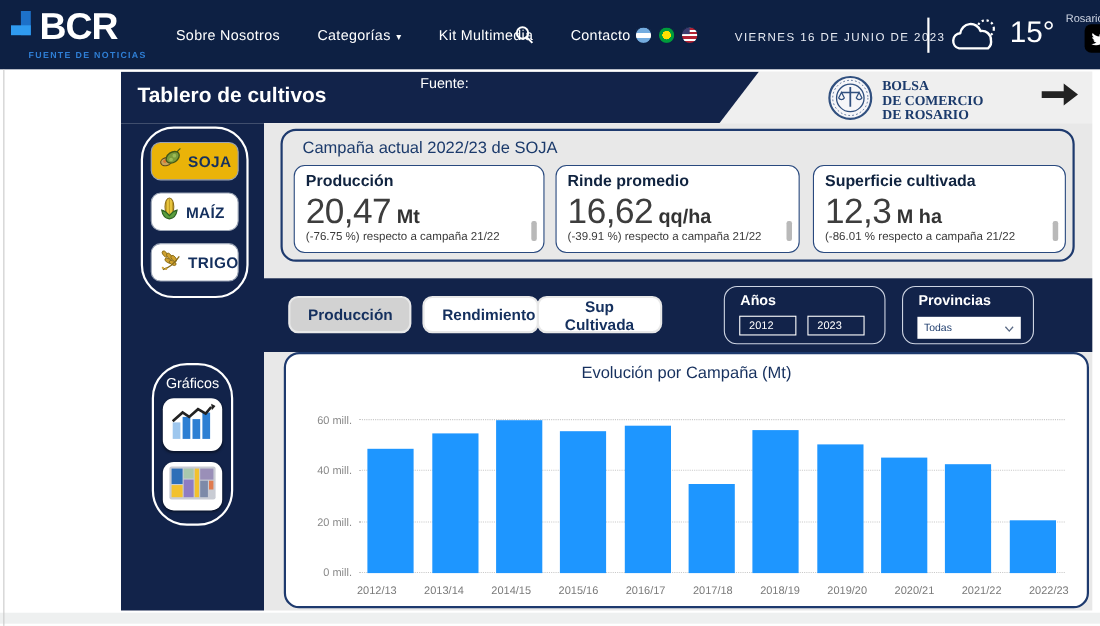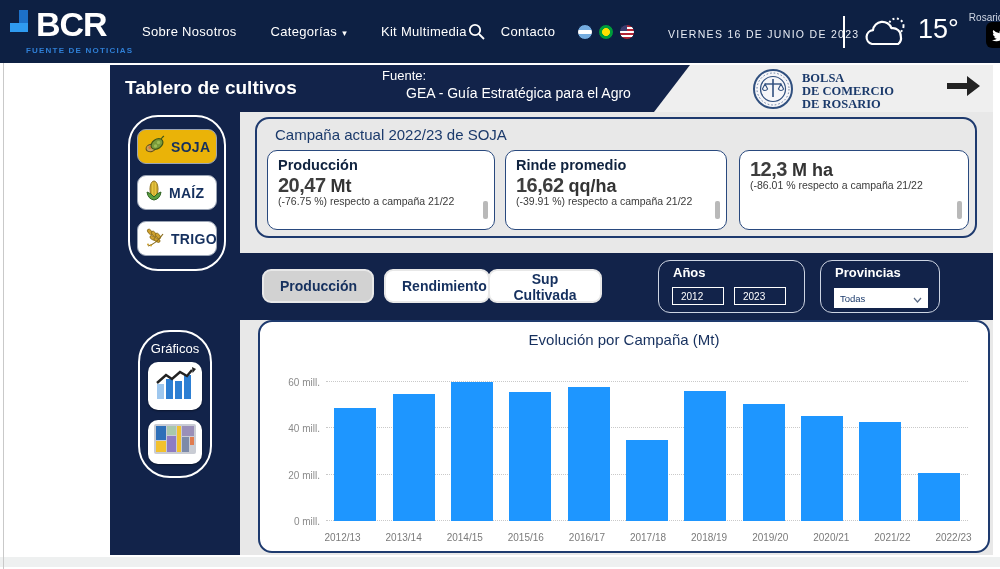--- a/index.html
+++ b/index.html
@@ -8,21 +8,21 @@
 
   
   .topnav { position:absolute; left:0; top:0; width:1000px; height:63px; background:#0d2043; }
   .logo { position:absolute; left:10px; top:6px; display:flex; flex-direction:column; }
   .logo-row { display:flex; align-items:flex-start; }
   .logo-plus { position:relative; width:26px; height:34px; margin-top:4px; }
   .logo-plus .p1 { position:absolute; left:9px; top:0; width:9px; height:22px; background:#1d71c9; }
   .logo-plus .p2 { position:absolute; left:0; top:13px; width:18px; height:9px; background:#2f9bf0; }
   .logo-text { color:#fff; font-size:34px; font-weight:bold; letter-spacing:-1px; line-height:36px; }
   .logo-sub { color:#2f7fd6; font-size:8px; font-weight:bold; letter-spacing:1.2px; margin:2px 0 0 16px; }
-  .nav-menu { position:absolute; left:142px; top:0; height:63px; display:flex; align-items:center; gap:34px; }
+  .nav-menu { position:absolute; left:160px; top:0; height:63px; display:flex; align-items:center; gap:34px; }
   .nav-item { color:#fff; font-size:13px; letter-spacing:.3px; cursor:pointer; white-space:nowrap; }
   .nav-caret { font-size:9px; margin-left:5px; color:#fff; }
   .nav-search { position:absolute; left:468px; top:23px; width:17px; height:17px; cursor:pointer; }
   .flags { position:absolute; left:577px; top:24px; display:flex; gap:5px; }
   .flag { width:16px; height:16px; border-radius:50%; border:1px solid #0d2043; }
   .flag-ar { background:linear-gradient(#74acdf 0 33%, #fff 33% 66%, #74acdf 66% 100%); }
   .flag-br { background:radial-gradient(circle at 50% 50%, #ffdf00 0 38%, #009c3b 40%); }
   .flag-us { background-image:linear-gradient(#3c3b6e 0 0),repeating-linear-gradient(#b22234 0 2px,#fff 2px 4px); background-size:50% 45%,100% 100%; background-repeat:no-repeat; background-position:top left,center; }
   .nav-date { position:absolute; left:668px; top:28px; color:#e8ecf4; font-size:10.5px; letter-spacing:1.3px; }
   .nav-divider { position:absolute; left:843px; top:16px; width:2px; height:32px; background:#fff; }
@@ -58,21 +58,21 @@
   .content { position:absolute; left:240px; top:112px; width:753px; height:443px; background:#e8e8e8; }
 
   .summary-panel { position:absolute; left:15px; top:5px; width:722px; height:121px; border:2px solid #1e3a6e; border-radius:14px; }
   .summary-title { position:absolute; left:18px; top:7px; color:#1b3a6b; font-size:15px; }
   .card { position:absolute; top:31px; height:80px; background:#fff; border:1.5px solid #29497e; border-radius:10px; padding:6px 10px; overflow:hidden; }
   .card1 { left:10px;  width:228px; }
   .card2 { left:248px; width:222px; }
   .card3 { left:482px; width:230px; }
   .card-label { color:#10233f; font-size:14.5px; font-weight:bold; }
   .card-value-row { margin-top:1px; white-space:nowrap; }
-  .card-value { font-size:20px; font-weight:bold; color:#3d3d3d; letter-spacing:-.5px; }
+  .card-value { font-size:32px; font-weight:normal; color:#3d3d3d; letter-spacing:-.5px; }
   .card-unit { font-size:18px; font-weight:bold; color:#333; margin-left:5px; }
   .card-delta { margin-top:-2px; font-size:10.5px; color:#3a3a3a; line-height:12px; height:20px; overflow:hidden; width:180px; }
   .card-scroll { position:absolute; right:6px; bottom:10px; width:5px; height:18px; background:#b9b9b9; border-radius:2px; }
 
   .filter-strip { position:absolute; left:0; top:141px; width:753px; height:67px; background:#12234a; }
   .metric-btn { position:absolute; top:16px; height:34px; border-radius:9px; border:2px solid #e8e8e8; background:#fff;
                 color:#15305e; font-size:14px; font-weight:bold; font-family:"Liberation Sans",sans-serif; cursor:pointer; padding:0 16px; }
   .metric-btn.selected { background:#d2d2d2; }
   .mb1 { left:22px; width:112px; }
   .mb2 { left:144px; width:106px; }
@@ -151,21 +151,20 @@
         <path fill="#fff" d="M24 2.4c-.9.4-1.8.7-2.8.8a4.9 4.9 0 0 0 2.1-2.7c-.9.6-2 1-3.1 1.2A4.8 4.8 0 0 0 12 5.1c0 .4 0 .8.1 1.1A13.7 13.7 0 0 1 2.2 1.1a4.8 4.8 0 0 0 1.5 6.4c-.8 0-1.5-.2-2.2-.6v.1c0 2.3 1.7 4.3 3.9 4.7a4.8 4.8 0 0 1-2.2.1 4.8 4.8 0 0 0 4.5 3.3A9.7 9.7 0 0 1 0 17.1 13.7 13.7 0 0 0 7.4 19c8.9 0 13.8-7.4 13.8-13.8v-.6c.9-.7 1.8-1.5 2.8-2.2z"></path>
       </svg>
   </div>
 </div>
 
 <div class="header-right-band"></div>
 <div class="header-left">
   <div class="dash-title">Tablero de cultivos</div>
   <div class="fuente">
     <div class="fuente-label">Fuente:</div>
-    <div class="fuente-value">GEA -  Guía Estratégica para el Agro</div>
   </div>
 </div>
 <div class="org">
   <span>
     <svg width="42" height="42" viewBox="0 0 42 42">
       <circle cx="21" cy="21" r="19" fill="#f6f6f9" stroke="#31507f" stroke-width="2"></circle>
       <circle cx="21" cy="21" r="12.5" fill="none" stroke="#31507f" stroke-width="1.2"></circle>
       <line x1="21" y1="11" x2="21" y2="29" stroke="#31507f" stroke-width="1.6"></line>
       <line x1="13" y1="16" x2="29" y2="16" stroke="#31507f" stroke-width="1.4"></line>
       <path d="M13 16 l-2.6 5 a3 3 0 0 0 5.2 0 z M29 16 l-2.6 5 a3 3 0 0 0 5.2 0 z" fill="none" stroke="#31507f" stroke-width="1.1"></path>
@@ -274,20 +273,21 @@
     </div>
 
     <div class="card card2">
       <div class="card-label">Rinde promedio</div>
       <div class="card-value-row"><span class="card-value">16,62</span><span class="card-unit">qq/ha</span></div>
       <div class="card-delta">(-39.91 %) respecto a campaña 21/22</div>
       <div class="card-scroll"></div>
     </div>
 
     <div class="card card3">
+      <div class="card-label">Superficie cultivada</div>
       <div class="card-value-row"><span class="card-value">12,3</span><span class="card-unit">M ha</span></div>
       <div class="card-delta">(-86.01 % respecto a campaña 21/22</div>
       <div class="card-scroll"></div>
     </div>
   </div>
 
   <div class="filter-strip">
     <button class="metric-btn mb1 selected">Producción</button>
     <button class="metric-btn mb2">Rendimiento</button>
     <button class="metric-btn mb3">Sup Cultivada</button>

